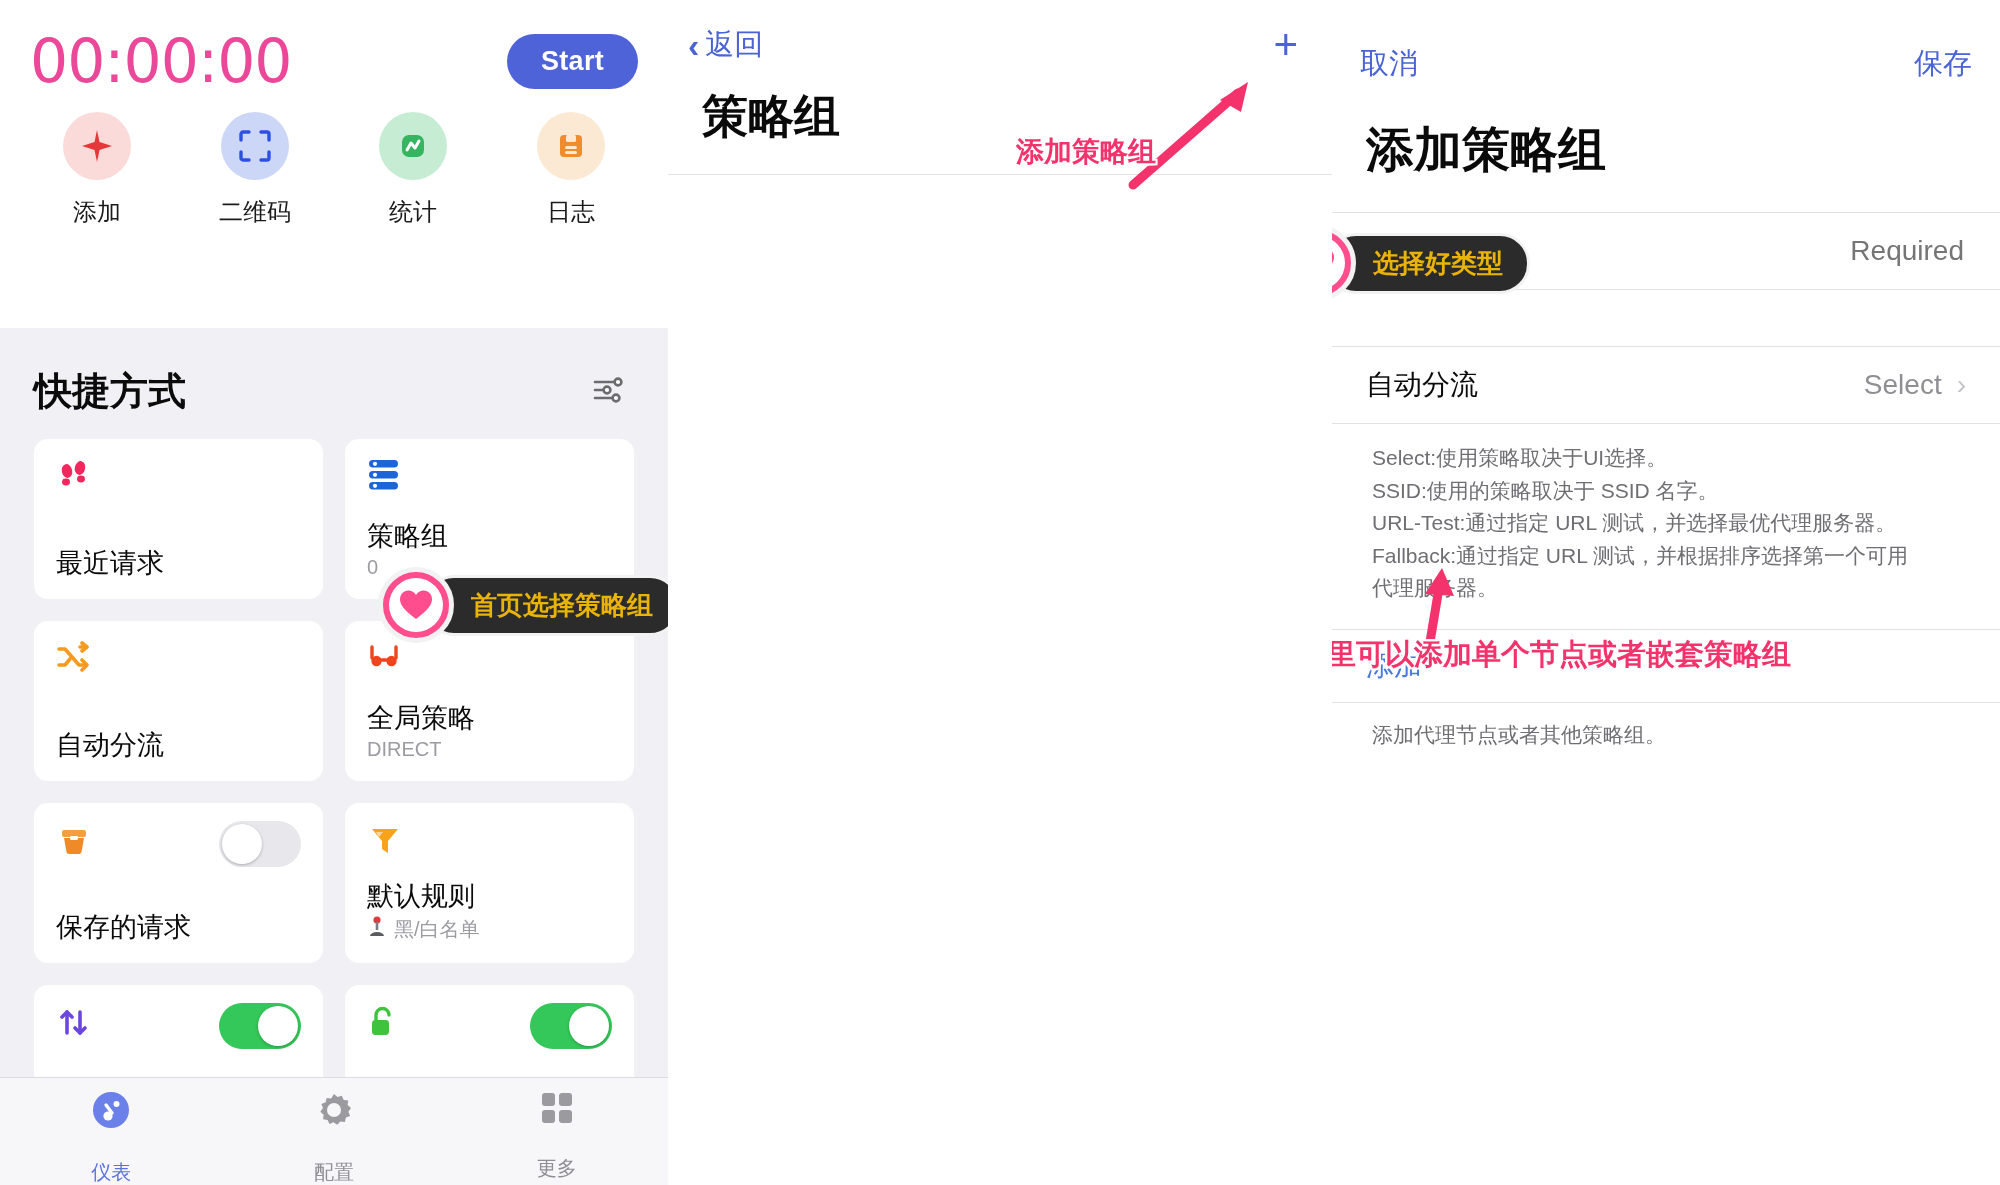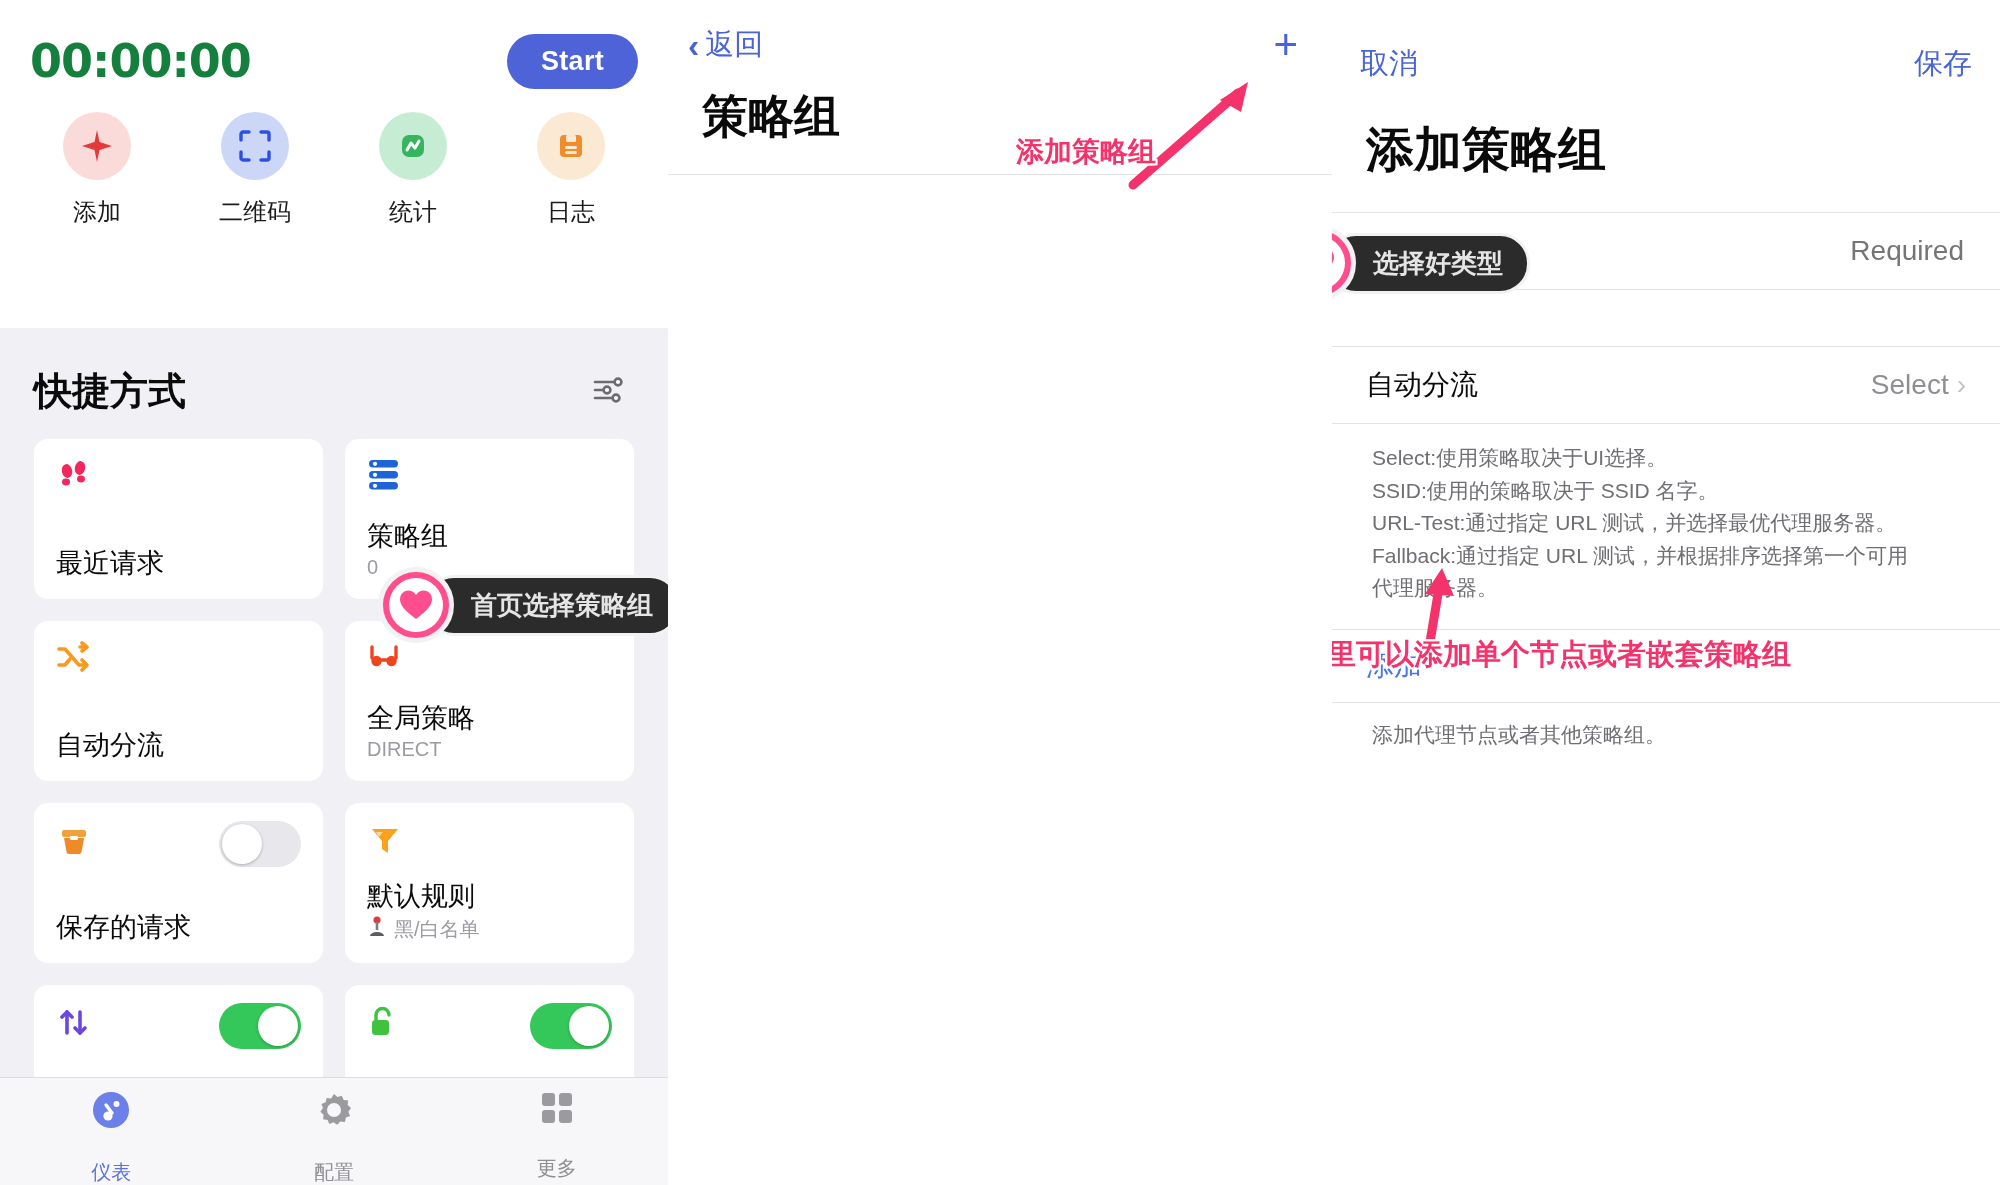--- a/index.html
+++ b/index.html
@@ -32,24 +32,24 @@
   }
   .timer-row {
     display: flex;
     align-items: center;
     justify-content: space-between;
     padding: 40px 30px 0 30px;
     height: 82px;
     box-sizing: border-box;
   }
   .timer-text {
-    font-size: 46px;
-    font-weight: bold;
+    font-size: 60px;
+    font-weight: normal;
     letter-spacing: -1px;
-    color: #15803d;
+    color: #ec4899;
     font-family: "DejaVu Sans", sans-serif;
   }
   .start-btn {
     background: #4e63d8;
     color: #fff;
     font-size: 27px;
     font-weight: bold;
     border-radius: 40px;
     padding: 12px 34px;
     border: none;
@@ -257,21 +257,21 @@
     height: 76px;
     font-size: 28px;
     color: #0b0b0b;
   }
   .row-placeholder { color: #b8b8be; font-size: 28px; }
   .row-value {
     color: #8e8e93;
     font-size: 28px;
     display: flex;
     align-items: flex-start;
-    gap: 8px;
+    gap: 15px;
   }
   .chev-r { color: #c2c2c7; font-size: 28px; }
   .desc-block {
     padding: 18px 34px 24px 40px;
     font-size: 21px;
     line-height: 1.55;
     color: #6e6e73;
   }
   .add-link {
     padding: 0 34px;
@@ -326,21 +326,21 @@
     width: 54px;
     height: 54px;
     border-radius: 50%;
     background: #ffffff;
     display: flex;
     align-items: center;
     justify-content: center;
   }
   .tip-pill {
     background: #2b2b2b;
-    color: #e5e5e5;
+    color: #eab308;
     font-size: 26px;
     font-weight: bold;
     border-radius: 30px;
     padding: 10px 24px 10px 44px;
     margin-left: -30px;
     border: 3px solid #f2f2f2;
     z-index: 1;
     white-space: nowrap;
   }
 </style>

